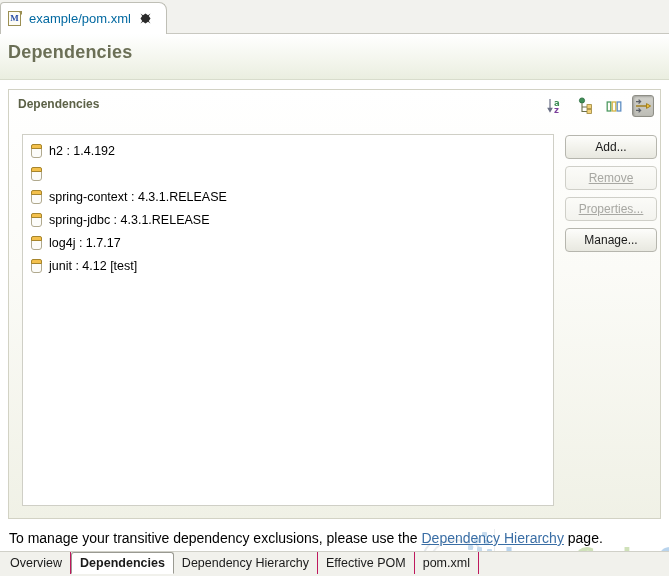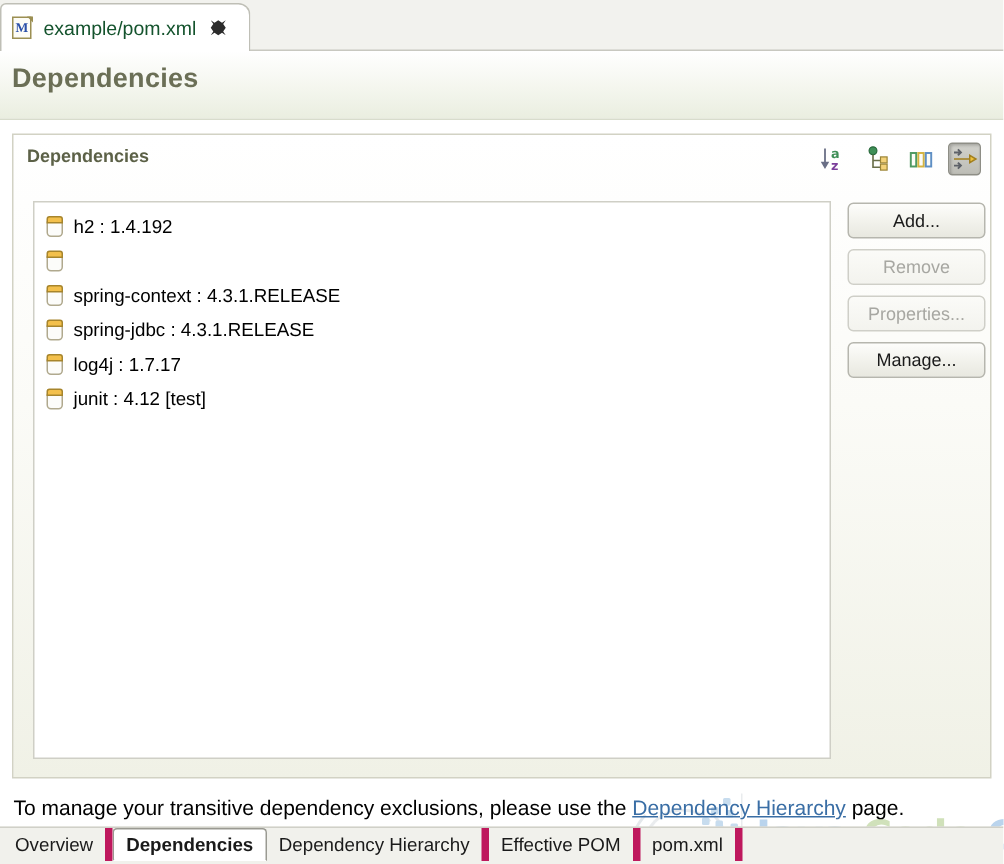--- a/index.html
+++ b/index.html
@@ -52,21 +52,21 @@
     border-top: 4px solid #9b8f53;
   }
   .mvn-icon .m {
     position: absolute; left: 0px; top: 2px;
     width: 13px; text-align: center;
     font-size: 9px; font-weight: bold; color: #2a4fa8;
     font-family: "Liberation Serif", serif;
     line-height: 11px;
   }
   .tab-title {
-    font-size: 13px; color: #14532d; white-space: nowrap;
+    font-size: 13px; color: #0369a1; white-space: nowrap;
   }
   .tab-close {
     width: 13px; height: 13px; position: relative; flex: 0 0 auto; margin-left: 1px;
   }
 
   
   .page-header {
     position: absolute; left: 0; top: 34px;
     width: 669px; height: 46px;
     background: linear-gradient(to bottom, #ffffff 0%, #f4f6ee 55%, #eaeee0 100%);
@@ -161,20 +161,21 @@
     font-size: 12px;
     color: #1a1a1a;
     display: flex; align-items: center; justify-content: center;
     box-sizing: border-box;
     padding: 0;
   }
   .btn.disabled {
     color: #a7a7a2;
     border-color: #cfcfc8;
     background: linear-gradient(to bottom, #fbfbf8 0%, #f3f3ee 100%);
+    text-decoration: underline;
   }
 
   
   .watermark {
     position: absolute; left: 405px; top: 434px;
     width: 248px; height: 80px;
     opacity: 0.38;
     pointer-events: none;
   }
   .wm-ring {
@@ -235,21 +236,21 @@
     border-top: 1px solid #d0d0c8;
     box-sizing: border-box;
     display: flex; align-items: flex-start;
     padding-left: 2px;
   }
   .page-tab {
     height: 22px;
     padding: 0 8px;
     display: flex; align-items: center;
     font-size: 12.5px; color: #1a1a1a;
-    border-right: 5px solid #be185d;
+    border-right: 1px solid #be185d;
     background: transparent;
     box-sizing: border-box;
     white-space: nowrap;
   }
   .page-tab.selected {
     background: #ffffff;
     border: 1px solid #9a9a92;
     border-bottom-color: #ffffff;
     border-top-left-radius: 3px;
     border-top-right-radius: 3px;

